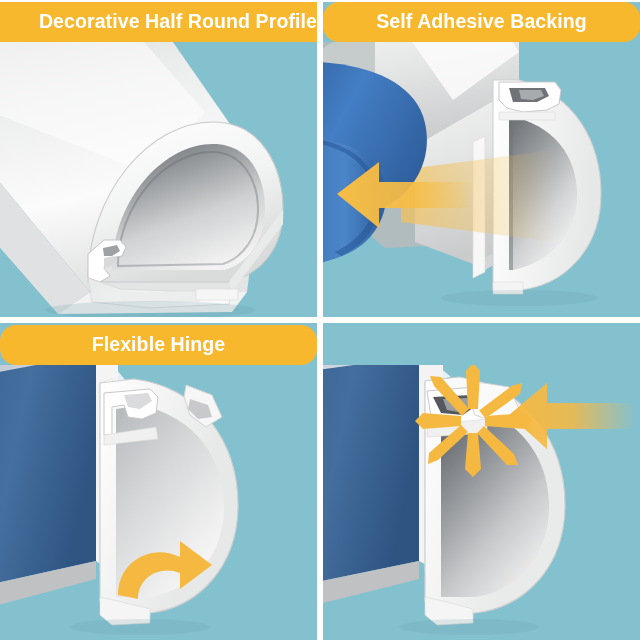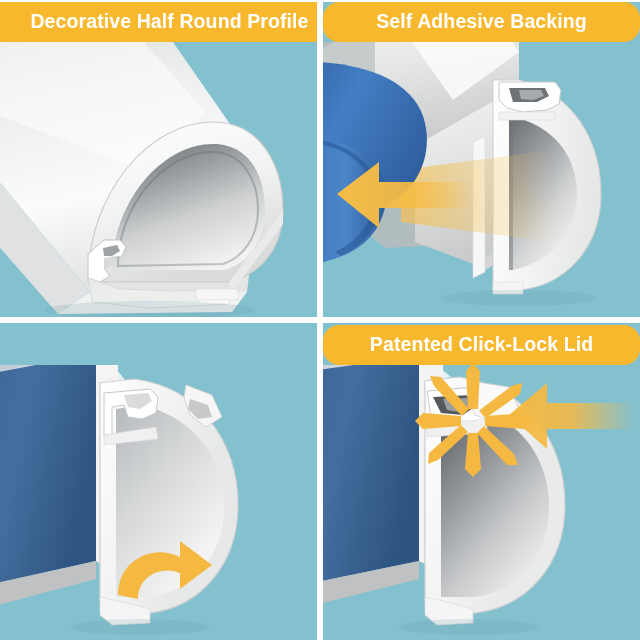--- a/index.html
+++ b/index.html
@@ -36,21 +36,21 @@
     position: absolute;
     left: 0;
     top: 2px;
     width: 100%;
     height: 40px;
     background: #f8b82e;
     display: flex;
     align-items: center;
     z-index: 40;
   }
-  .panel-header.align-left  { justify-content: center; padding-left: 22px; }
+  .panel-header.align-left  { justify-content: flex-end; padding-left: 22px; }
   .panel-header.align-center{ justify-content: center; border-radius: 16px; }
 
   .panel-title {
     color: #ffffff;
     font-size: 19.5px;
     font-weight: bold;
     letter-spacing: 0.1px;
     white-space: nowrap;
     font-family: "Liberation Sans", "DejaVu Sans", sans-serif;
     line-height: 1;
@@ -250,20 +250,23 @@
         </g>
 
         <ellipse cx="196" cy="256" rx="78" ry="8" fill="#5b8e9c" opacity="0.16"></ellipse>
       </svg>
     </div>
   </div>
 
   <div class="gutter-h" style="grid-column: 1 / -1;"></div>
 
   <div class="panel">
+    <div class="panel-header align-center">
+      <span class="panel-title">Flexible Hinge</span>
+    </div>
     <div class="panel-stage">
       <svg viewBox="0 0 317 275" preserveAspectRatio="xMidYMid slice">
         <defs>
           <linearGradient id="p3top" x1="0" y1="0" x2="0.3" y2="1">
             <stop offset="0" stop-color="#f9f9f9"></stop>
             <stop offset="0.55" stop-color="#ebebeb"></stop>
             <stop offset="1" stop-color="#d2d4d5"></stop>
           </linearGradient>
           <linearGradient id="p3face" x1="0" y1="0" x2="0.8" y2="0.4">
             <stop offset="0" stop-color="#ffffff"></stop>
@@ -327,23 +330,20 @@
         </g>
 
         <ellipse cx="140" cy="262" rx="70" ry="8" fill="#5b8e9c" opacity="0.16"></ellipse>
       </svg>
     </div>
   </div>
 
   <div class="gutter-v"></div>
 
   <div class="panel">
-    <div class="panel-header align-center">
-      <span class="panel-title">Patented Click-Lock Lid</span>
-    </div>
     <div class="panel-stage">
       <svg viewBox="0 0 317 275" preserveAspectRatio="xMidYMid slice">
         <defs>
           <linearGradient id="p4top" x1="0" y1="0" x2="0.3" y2="1">
             <stop offset="0" stop-color="#fafafa"></stop>
             <stop offset="0.55" stop-color="#eaeaea"></stop>
             <stop offset="1" stop-color="#d0d2d3"></stop>
           </linearGradient>
           <linearGradient id="p4face" x1="0" y1="0" x2="0.8" y2="0.4">
             <stop offset="0" stop-color="#ffffff"></stop>

